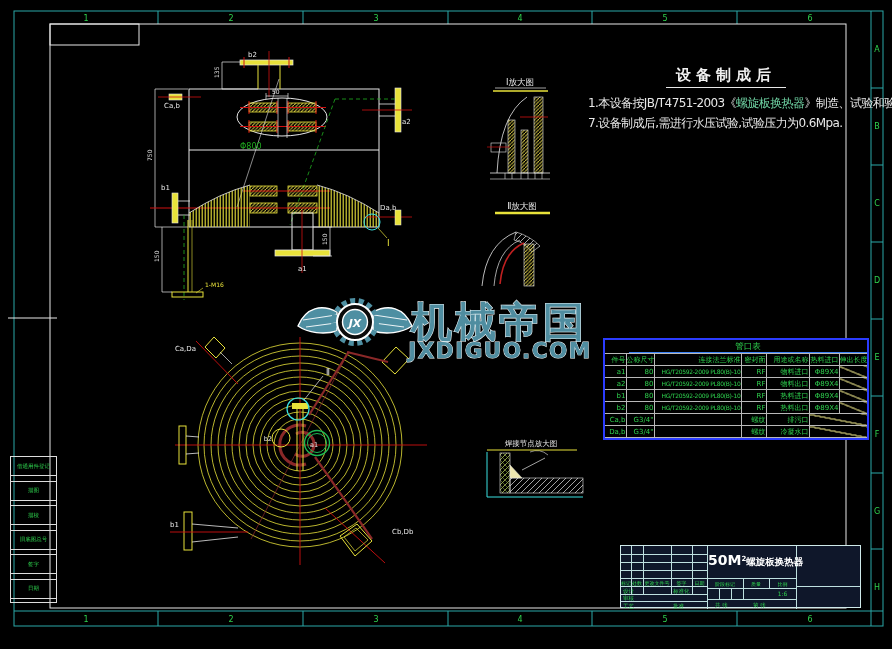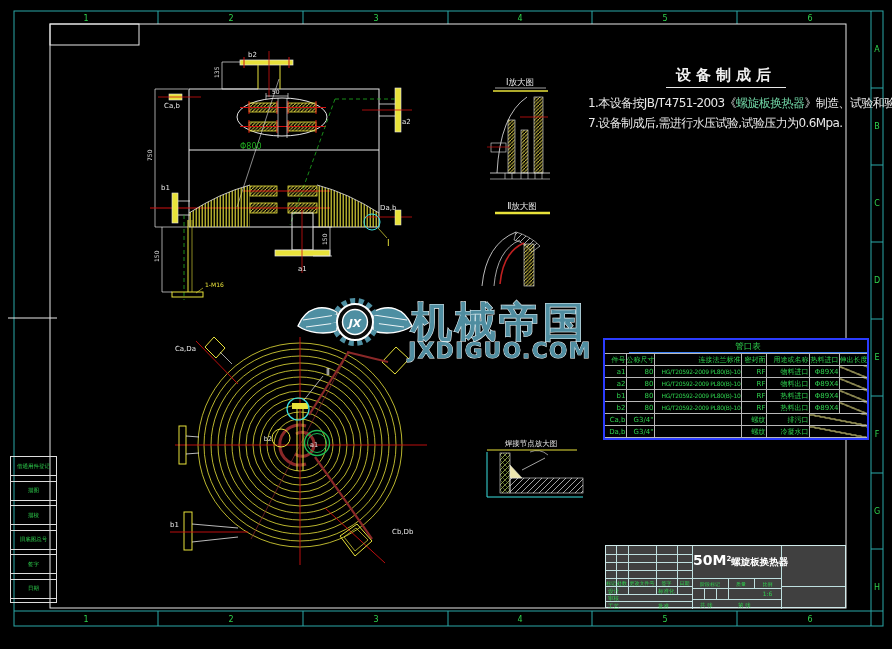--- a/index.html
+++ b/index.html
@@ -12,21 +12,21 @@
 .tech-line.cont{padding-left:8px;}
 .tech-green{color:#6fd3a3;}
 #ntable{left:603px;top:338px;width:266px;border:2px solid #2b3cff;background:#000;box-sizing:border-box;}
 .nt-title{height:12px;font-size:8.5px;color:#2ed24e;text-align:center;line-height:12px;border-bottom:1px solid #3b82f6;margin-left:24px;}
 #ntable table{border-collapse:collapse;table-layout:fixed;width:100%;}
 #ntable td,#ntable th{border:1px solid #b9b9b9;font-size:7px;color:#2ed24e;text-align:right;height:11px;padding:0;font-weight:normal;overflow:hidden;white-space:nowrap;}
 #ntable tr>*:first-child{border-left:none;}
 #ntable tr>*:last-child{border-right:none;}
 #ntable .sm{font-size:6px;letter-spacing:-0.3px;}
 .slash{background:linear-gradient(to right top,transparent 47%,#efe98a 48%,#efe98a 52%,transparent 53%);}
-#tblock{left:605px;top:545px;width:241px;height:63px;border:1px solid #cfeaea;box-sizing:border-box;background:#404040;}
+#tblock{left:620px;top:545px;width:241px;height:63px;border:1px solid #cfeaea;box-sizing:border-box;background:#0f172a;}
 .tl{position:absolute;background:#bfe0e0;}
 .tlab{position:absolute;font-size:5.5px;color:#2ed24e;white-space:nowrap;line-height:6px;}
 .tprod{position:absolute;left:87px;top:6px;width:88px;text-align:center;color:#fff;font-size:9.5px;font-weight:bold;white-space:nowrap;}
 .tprod .big{font-size:14px;}
 .tprod sup{font-size:7px;}
 #sstrip{left:10px;top:456px;width:47px;height:147px;border:1px solid #ddd;box-sizing:border-box;}
 .scell{height:19px;border-bottom:1px solid #ddd;display:flex;align-items:center;justify-content:center;font-size:5.5px;color:#2ed24e;box-sizing:border-box;}
 .sgap{height:5.5px;border-bottom:1px solid #ddd;box-sizing:border-box;}
 </style>
 </head>

